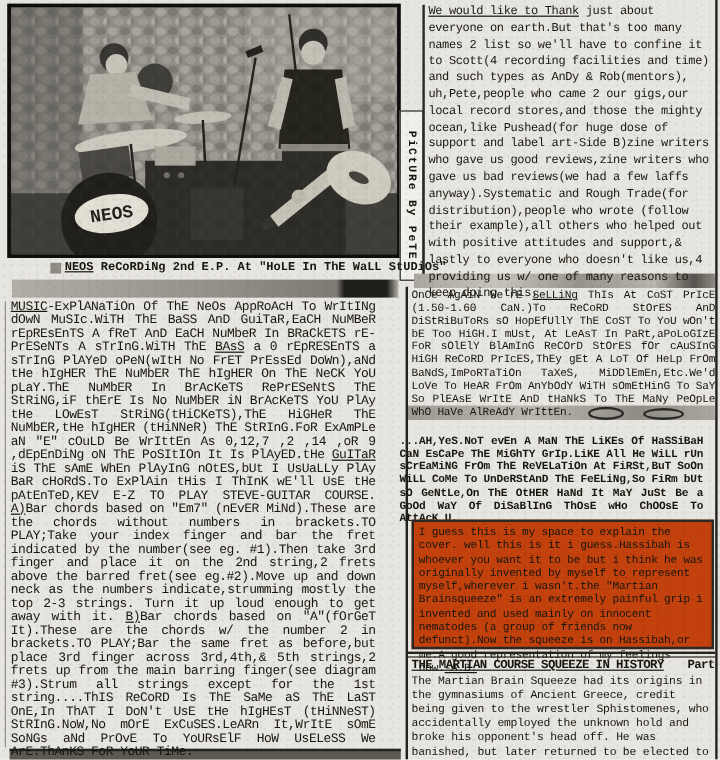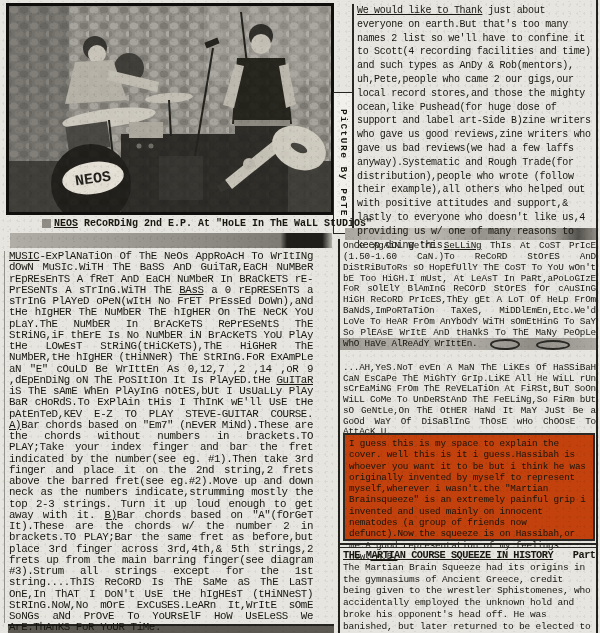--- a/index.html
+++ b/index.html
@@ -33,22 +33,22 @@
              text-align:justify;}
   .bottom-bar-left{left:8px;top:624px;width:326px;height:8px;background:#5b5952;border-top:2px solid #24231f;}
   .col-divider{left:338px;top:239px;width:2px;height:394px;background:#23221e;}
   .right-edge{left:596px;top:0;width:2px;height:633px;background:#23221e;}
   .thanks-box{left:352px;top:4px;width:244px;height:224px;font-size:10px;line-height:13.8px;
               letter-spacing:-0.3px;border-left:2px solid #2a2925;padding-left:3px;box-sizing:border-box;}
   .selling-box{left:343px;top:241px;width:253px;height:116px;font-size:9.3px;line-height:10.85px;
                letter-spacing:-0.2px;text-align:justify;}
   .hassibah-head{left:343px;top:350px;width:253px;font-size:10.5px;font-weight:bold;white-space:nowrap;
                  letter-spacing:-0.5px;}
-  .hassibah-text{left:343px;top:363px;width:253px;font-size:9.3px;line-height:10.7px;letter-spacing:-0.2px;
-                 text-align:justify;}
+  .hassibah-text{left:333px;top:363px;width:253px;font-size:9.3px;line-height:10.7px;letter-spacing:-0.2px;
+                 text-align:justify;font-weight:bold;}
   .cover-box{left:343px;top:433px;width:252px;height:108px;border:2px solid #2a2925;box-sizing:border-box;
              padding:3px 4px;font-size:9.3px;line-height:11.3px;letter-spacing:-0.2px;background:#c2410c;}
   .double-rule{left:340px;top:543px;width:256px;height:2px;border-top:2px solid #26251f;border-bottom:1px solid #26251f;}
   .history-head{left:343px;top:549px;width:253px;font-size:10.3px;font-weight:bold;white-space:nowrap;
                 letter-spacing:-0.5px;}
   .history-part{display:inline-block;margin-left:14px;}
   .history-text{left:343px;top:562px;width:253px;font-size:9.5px;line-height:11.7px;letter-spacing:-0.2px;}
   
   .grain{left:0;top:0;width:600px;height:633px;pointer-events:none;opacity:.05;
     background-image:radial-gradient(#000 1px,transparent 1px),radial-gradient(#000 1px,transparent 1px);

